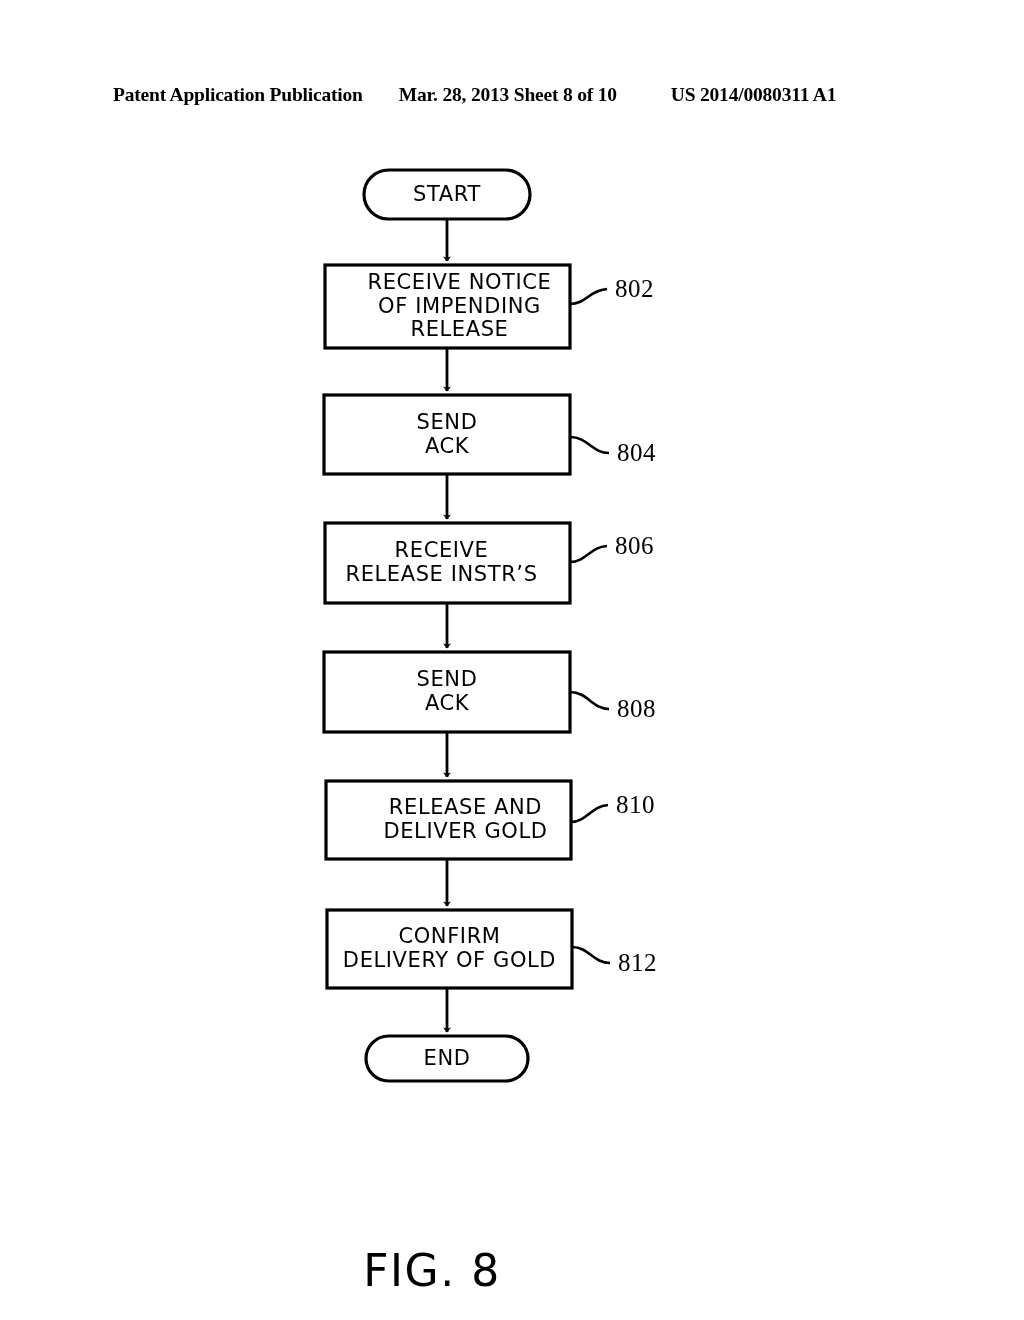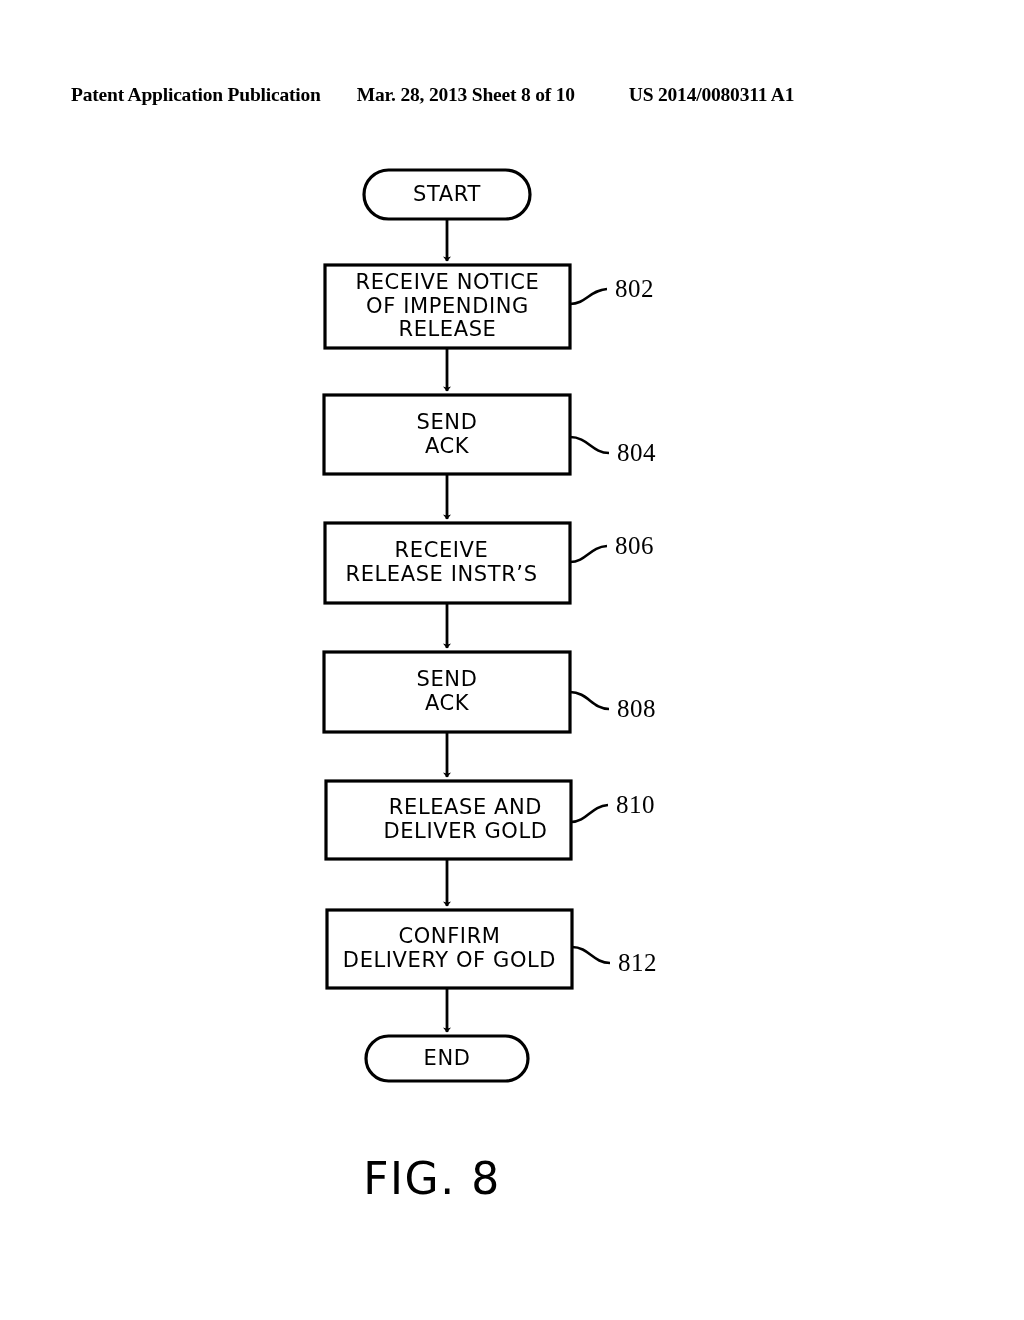--- a/index.html
+++ b/index.html
@@ -26,21 +26,21 @@
     display: flex;
     flex-direction: row;
     align-items: baseline;
     justify-content: flex-start;
     font-family: "Liberation Serif", "DejaVu Serif", serif;
     font-weight: bold;
     font-size: 19.5px;
     letter-spacing: -0.2px;
     white-space: nowrap;
   }
-  #patent-header .hdr-pub  { margin-left: 71px; }
+  #patent-header .hdr-pub  { margin-left: 113px; }
   #patent-header .hdr-date { margin-left: 36px; }
   #patent-header .hdr-num  { margin-left: 54px; }
 
   
   #figure-canvas {
     position: absolute;
     left: 0;
     top: 0;
     width: 1024px;
     height: 1320px;
@@ -76,21 +76,21 @@
     font-family: Liberation Serif, serif;
     font-size: 25px;
     letter-spacing: 0.5px;
     color: #000000;
     white-space: nowrap;
   }
 
   #figure-caption {
     position: absolute;
     left: 0;
-    top: 1153px;
+    top: 1245px;
     width: 864px;
     text-align: center;
     font-family: "DejaVu Sans", sans-serif;
     font-size: 44px;
     letter-spacing: 1.5px;
     color: #000000;
   }
 </style>
 </head>
 <body>
@@ -138,21 +138,21 @@
   </svg>
 
   <div class="node-text" style="left:364px; top:170px; width:166px; height:49px;">
     <span class="line">START</span>
   </div>
 
   <div class="node-text" style="left:366px; top:1036px; width:162px; height:45px;">
     <span class="line">END</span>
   </div>
 
-  <div class="node-text" style="left:325px; top:265px; width:245px; height:83px;">
+  <div class="node-text" style="left:325px; top:265px; width:245px; height:83px;padding-left:12px;">
     <span class="line">RECEIVE NOTICE</span>
     <span class="line">OF IMPENDING</span>
     <span class="line">RELEASE</span>
   </div>
 
   <div class="node-text" style="left:324px; top:395px; width:246px; height:79px;">
     <span class="line">SEND</span>
     <span class="line">ACK</span>
   </div>
 

